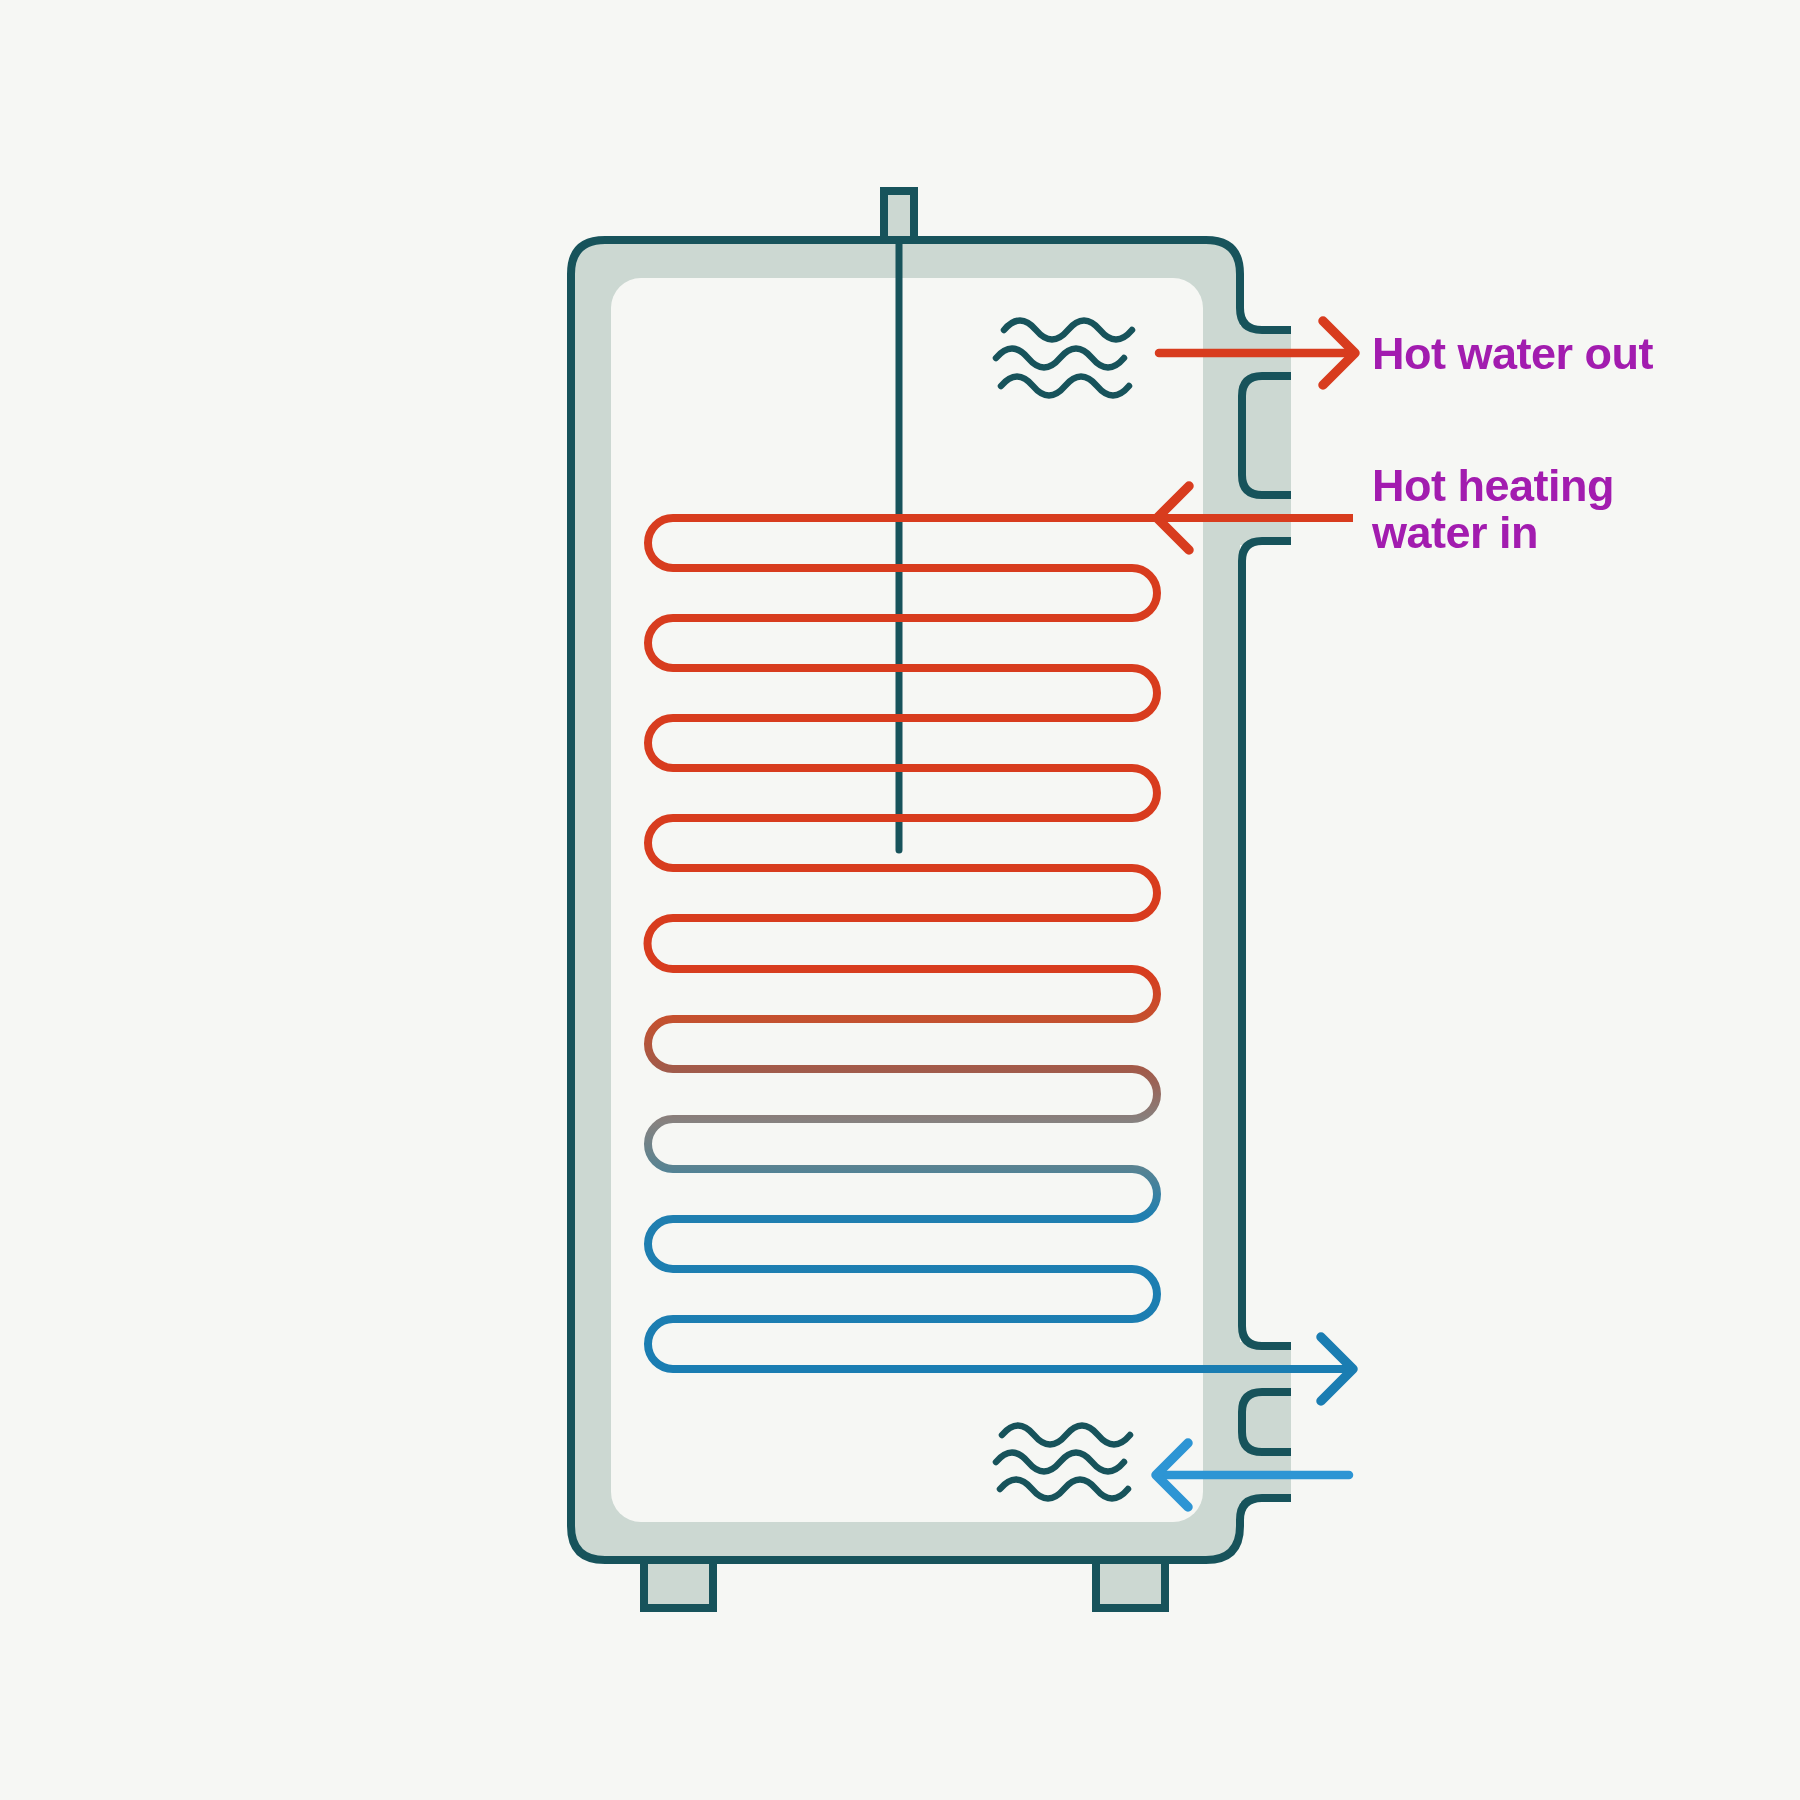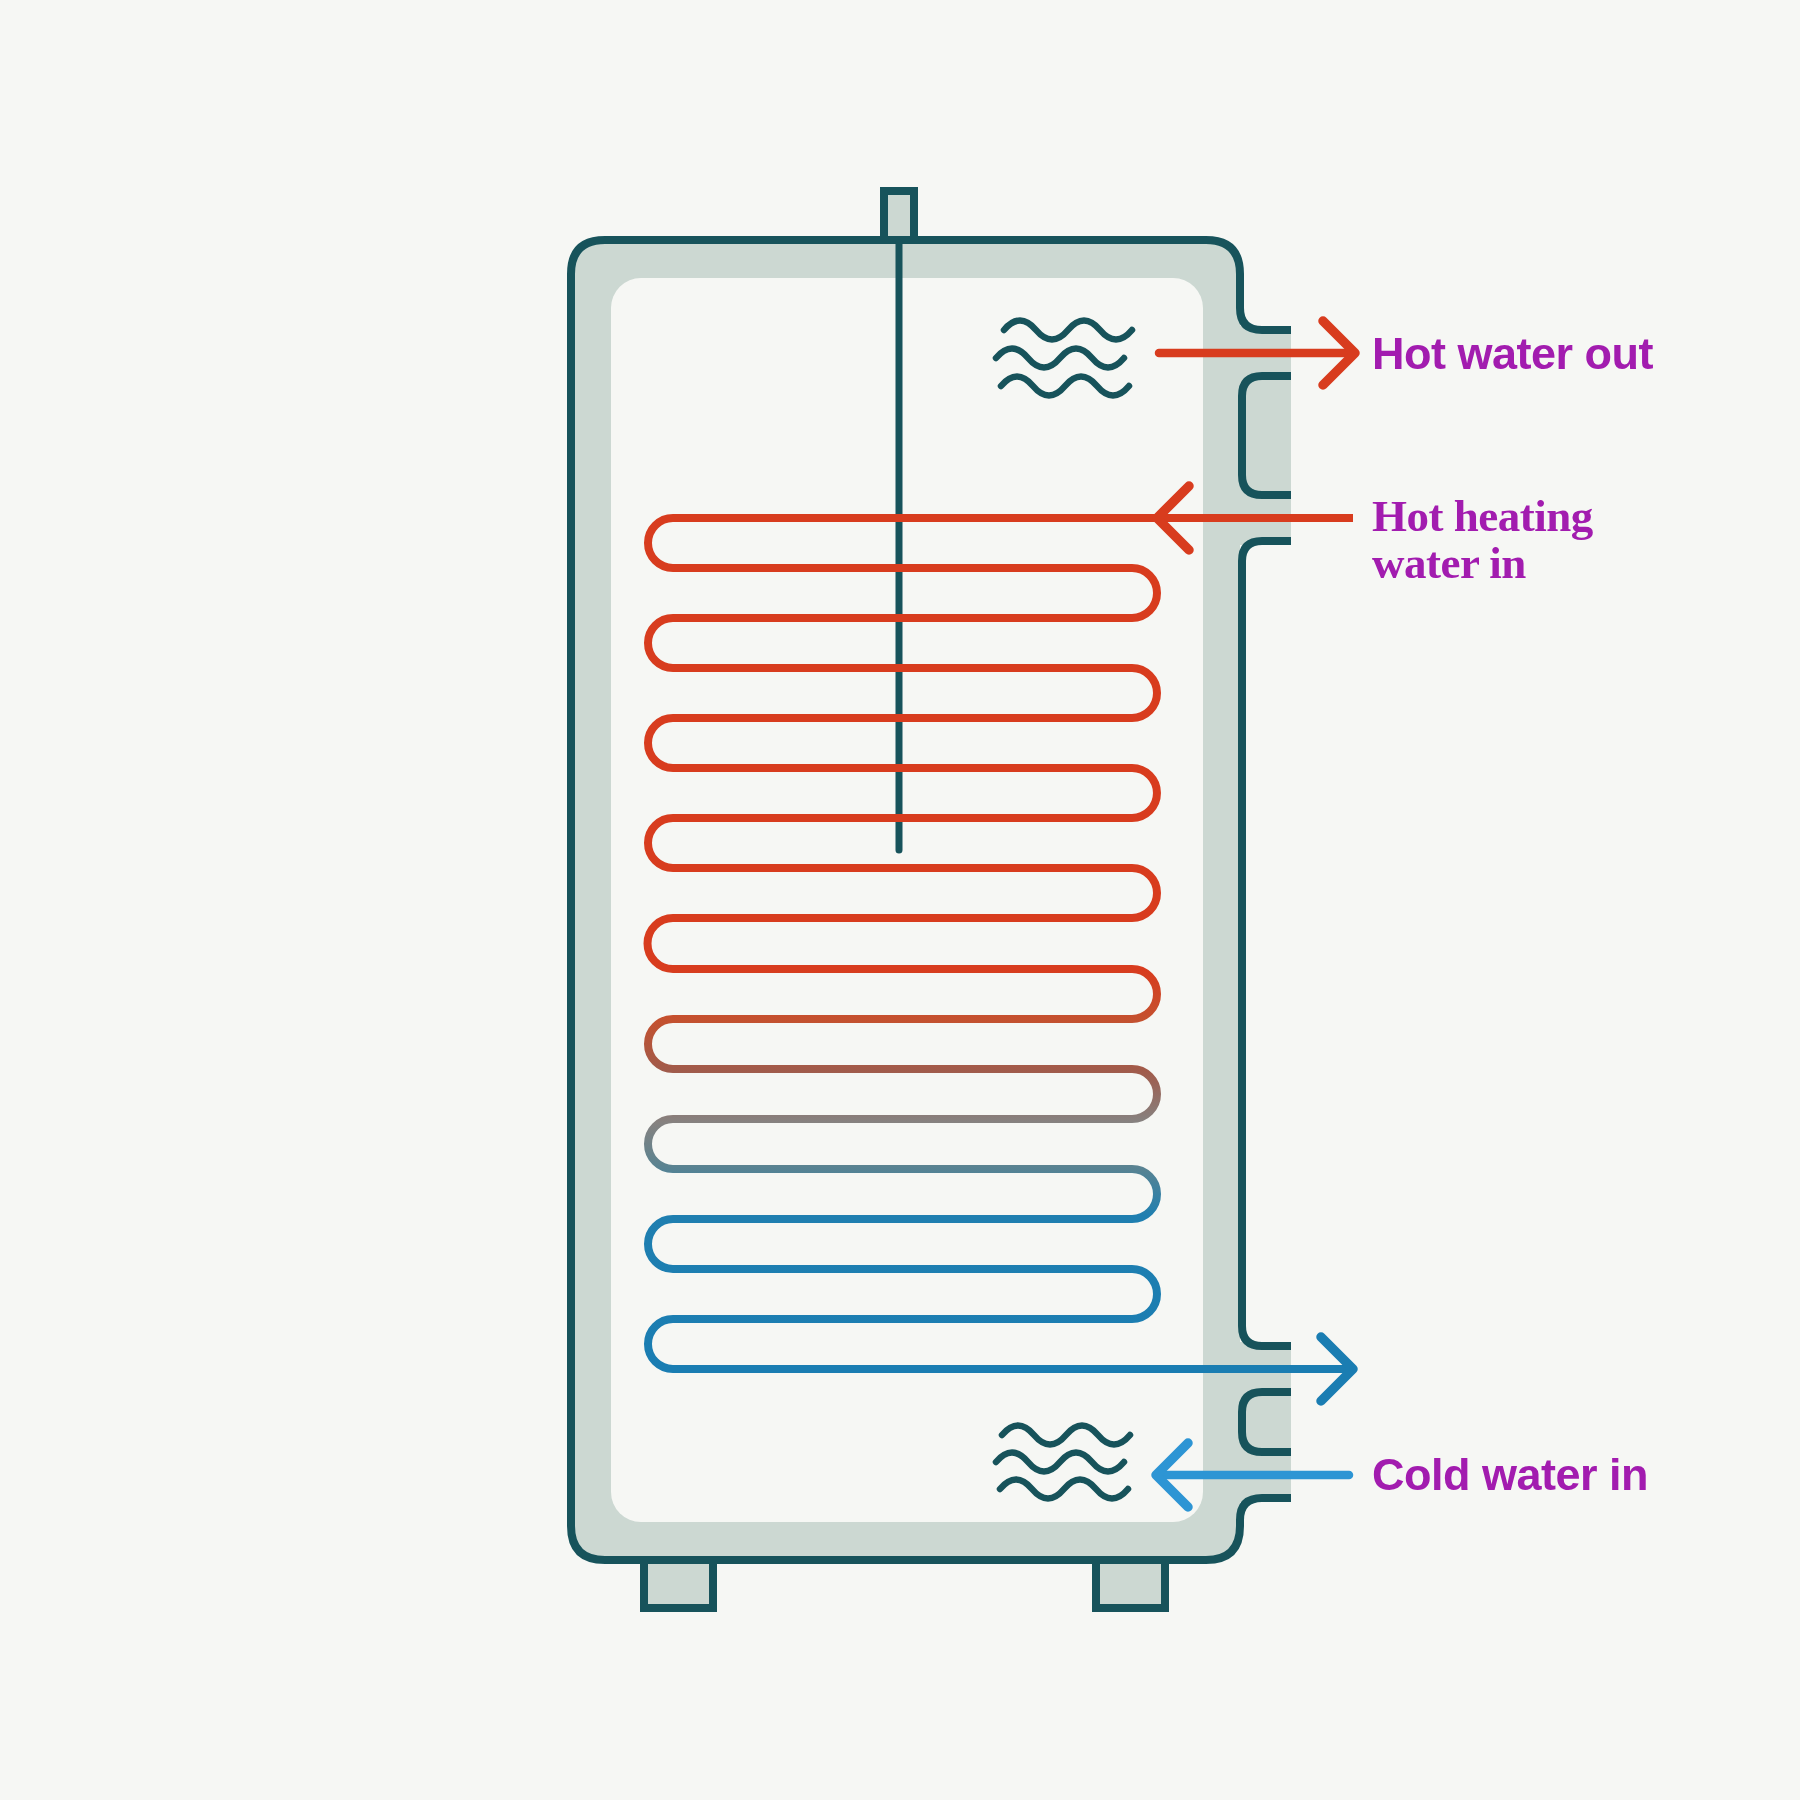--- a/index.html
+++ b/index.html
@@ -14,21 +14,21 @@
   .label{
     position:absolute;
     color:#a21caf;
     font-weight:bold;
     font-size:45px;
     line-height:47px;
     letter-spacing:-0.5px;
     white-space:nowrap;
   }
   #label-hot-water-out{left:1372px;top:330px;}
-  #label-hot-heating{left:1372px;top:493px;font-family:Liberation Serif, serif;}
+  #label-hot-heating{left:1372px;top:462px;}
   #label-cold-heating{left:1372px;top:1323px;}
   #label-cold-water-in{left:1372px;top:1451px;}
 </style>
 </head>
 <body>
 
 <div id="stage">
   <svg width="1800" height="1800" viewBox="0 0 1800 1800">
     <defs>
       <linearGradient id="coilGrad" gradientUnits="userSpaceOnUse" x1="0" y1="518" x2="0" y2="1369">
@@ -104,14 +104,13 @@
   </svg>
 
   <div class="label" id="label-hot-water-out">Hot water out</div>
 
   <div class="label" id="label-hot-heating">
     <div>Hot heating</div>
     <div>water in</div>
   </div>
 
 
-  <div class="label" id="label-cold-water-in">Cold water in</div>
 </div>
 
 </body></html>

